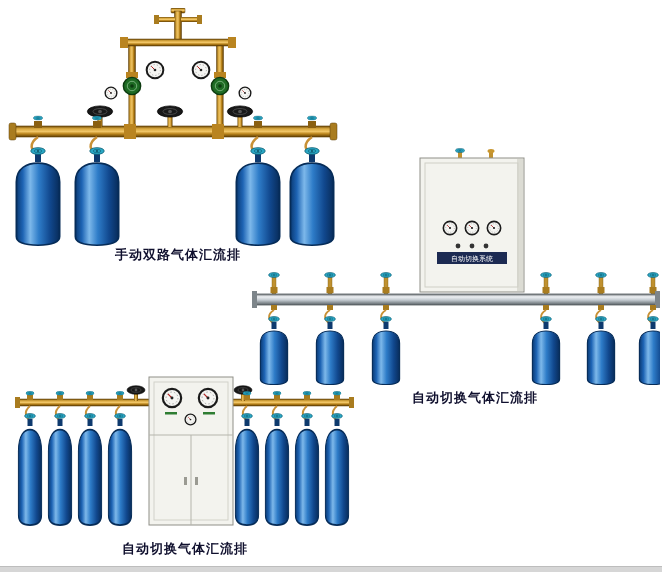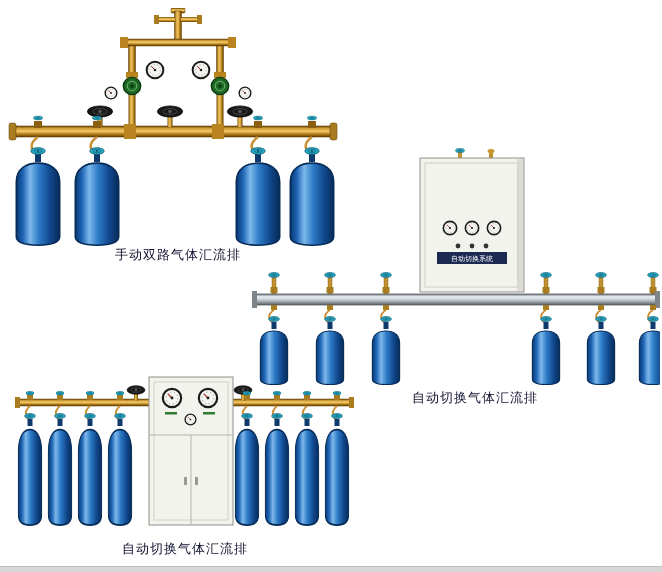--- a/index.html
+++ b/index.html
@@ -1,19 +1,19 @@
 <!DOCTYPE html>
 <html><head>
 <meta charset="utf-8">
 <style>
   html,body{margin:0;padding:0;background:#fff;}
   .stage{position:relative;width:662px;height:572px;background:#ffffff;overflow:hidden;
          font-family:"Liberation Sans",sans-serif;}
   .illus{position:absolute;display:block;}
-  .caption{position:absolute;font-size:13px;font-weight:normal;color:#10102e;
+  .caption{position:absolute;font-size:13px;font-weight:bold;color:#10102e;
            text-align:center;letter-spacing:1px;white-space:nowrap;}
   .bottom-strip{position:absolute;left:0;right:0;bottom:0;height:5px;
                 background:#d6d6d6;border-top:1px solid #bdbdbd;}
   svg{shape-rendering:geometricPrecision;}
 </style>
 </head>
 <body>
 
 <div class="stage">
 

